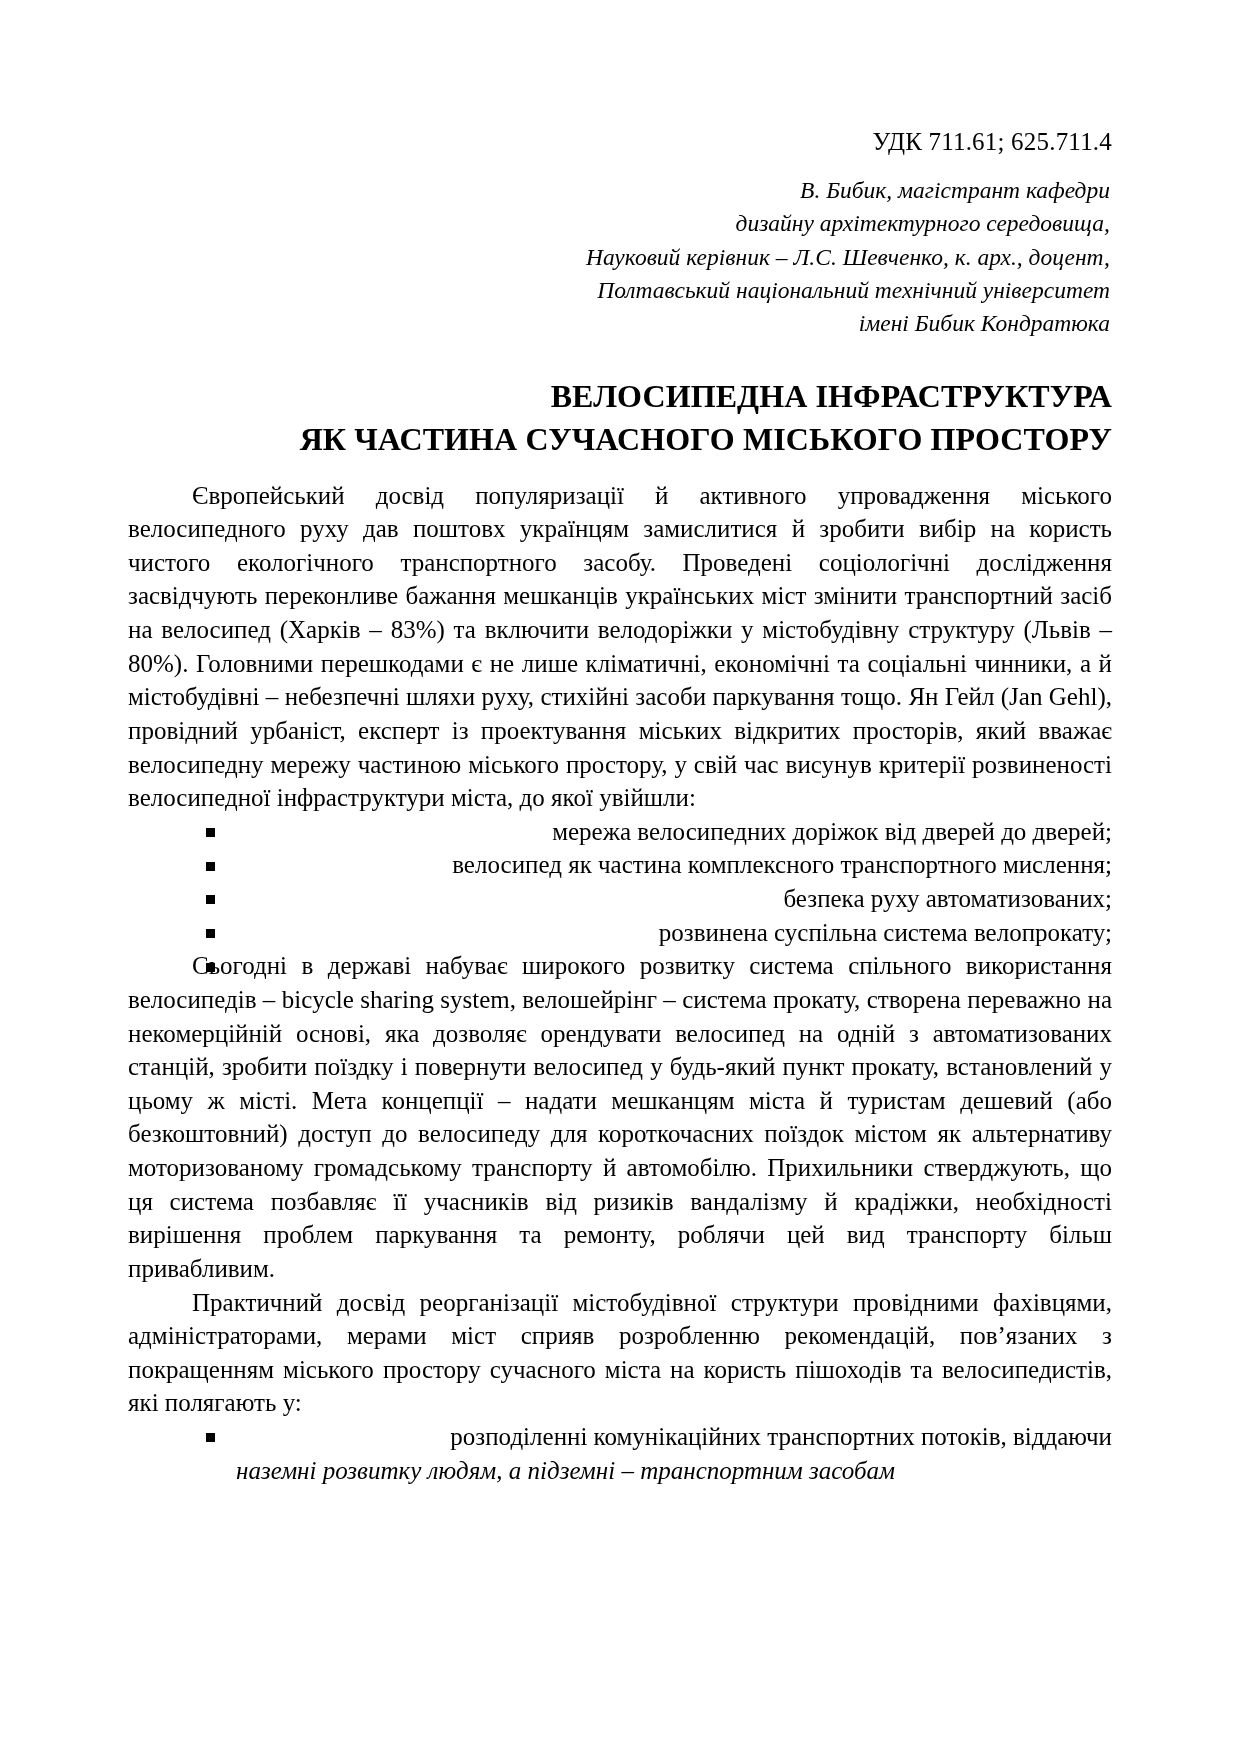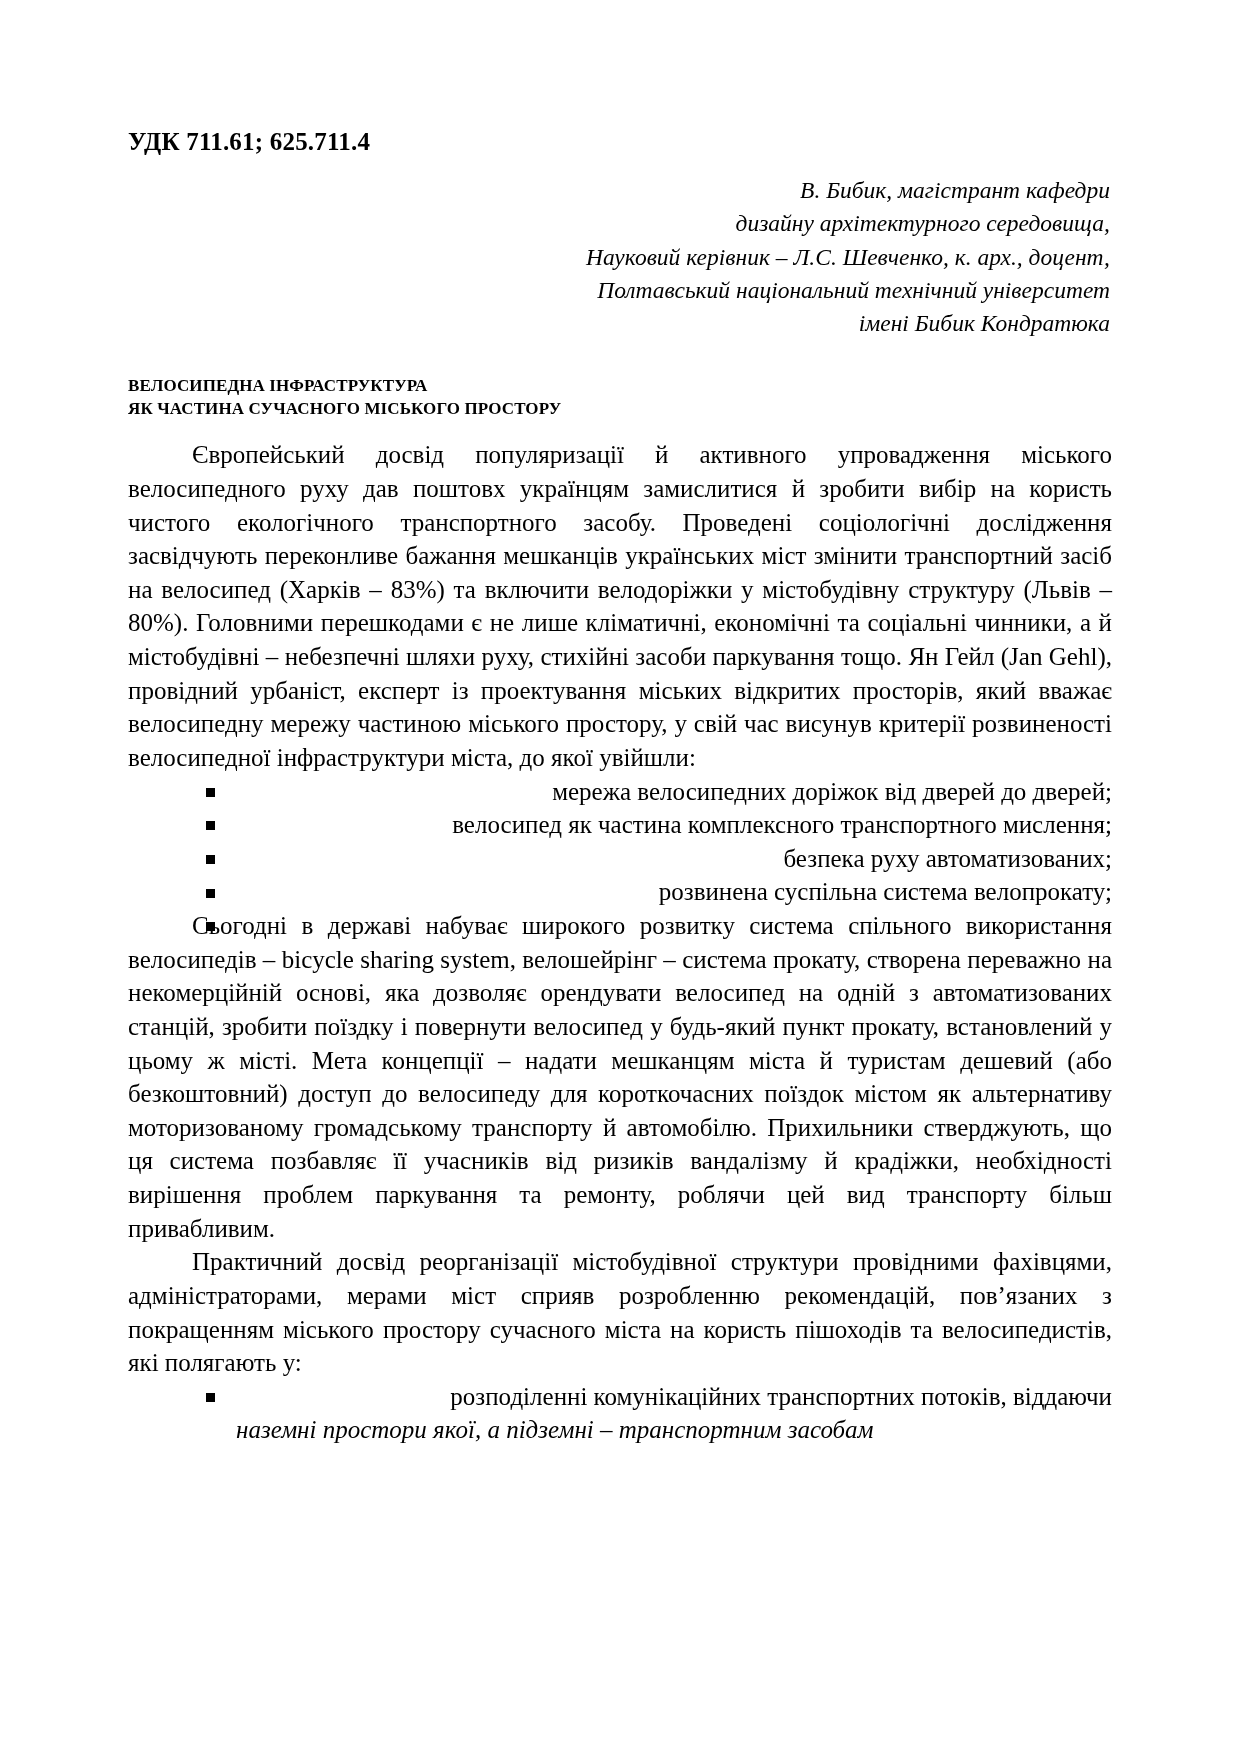--- a/index.html
+++ b/index.html
@@ -15,39 +15,40 @@
     position: relative;
     width: 1240px;
     height: 1754px;
     background: #ffffff;
     box-sizing: border-box;
     padding: 128px 128px 0 128px;
     overflow: hidden;
   }
   .udc {
     font-size: 25px;
-    font-weight: bold;
+    font-weight: normal;
     letter-spacing: 0.2px;
     margin: 0 0 18px 0;
+    text-align: right;
   }
   .author-block {
     text-align: right;
     font-style: italic;
     font-size: 23.5px;
     line-height: 1.42;
     margin: 0 0 0 0;
     padding-right: 2px;
   }
   .author-block > div {
     white-space: nowrap;
   }
   .title-block {
-    text-align: left;
+    text-align: right;
     font-weight: bold;
-    font-size: 17px;
+    font-size: 32px;
     line-height: 1.34;
     margin: 34px 0 18px 0;
     letter-spacing: 0.1px;
   }
   .title-block > div {
     white-space: nowrap;
   }
   p.body {
     text-align: justify;
     text-justify: inter-word;
@@ -122,15 +123,15 @@
     <li><span class="marker"></span></li>
   </ul>
 
   <p class="body">Сьогодні в державі набуває широкого розвитку система спільного використання велосипедів – bicycle sharing system, велошейрінг – система прокату, створена переважно на некомерційній основі, яка дозволяє орендувати велосипед на одній з автоматизованих станцій, зробити поїздку і повернути велосипед у будь-який пункт прокату, встановлений у цьому ж місті. Мета концепції – надати мешканцям міста й туристам дешевий (або безкоштовний) доступ до велосипеду для короткочасних поїздок містом як альтернативу моторизованому громадському транспорту й автомобілю. Прихильники стверджують, що ця система позбавляє її учасників від ризиків вандалізму й крадіжки, необхідності вирішення проблем паркування та ремонту, роблячи цей вид транспорту більш привабливим.</p>
 
   <p class="body">Практичний досвід реорганізації містобудівної структури провідними фахівцями, адміністраторами, мерами міст сприяв розробленню рекомендацій, пов’язаних з покращенням міського простору сучасного міста на користь пішоходів та велосипедистів, які полягають у:</p>
 
   <ul class="bullets italic">
     <li><span class="marker"></span><span>розподіленні комунікаційних транспортних потоків, віддаючи</span></li>
   </ul>
-  <div class="it-cont">наземні простори якої, а підземні – транспортним засобам</div>
+  <div class="it-cont">наземні розвитку людям, а підземні – транспортним засобам</div>
 
 </div>
 
 </body></html>

